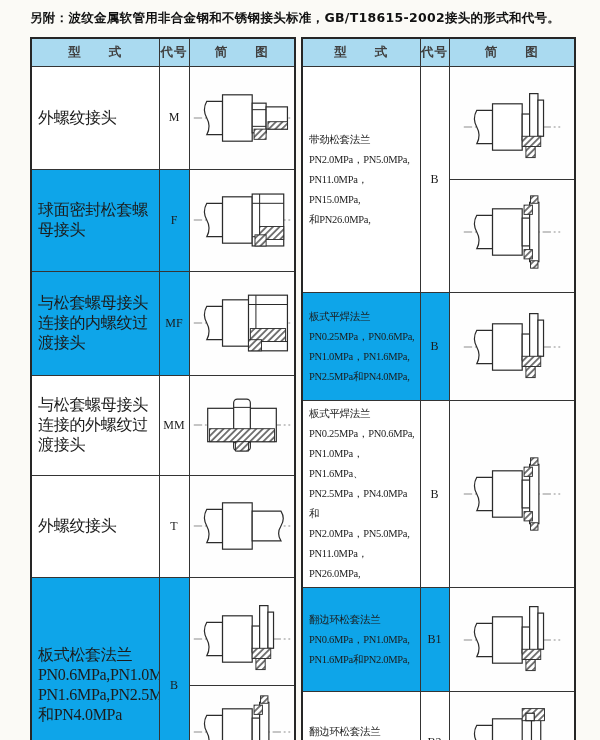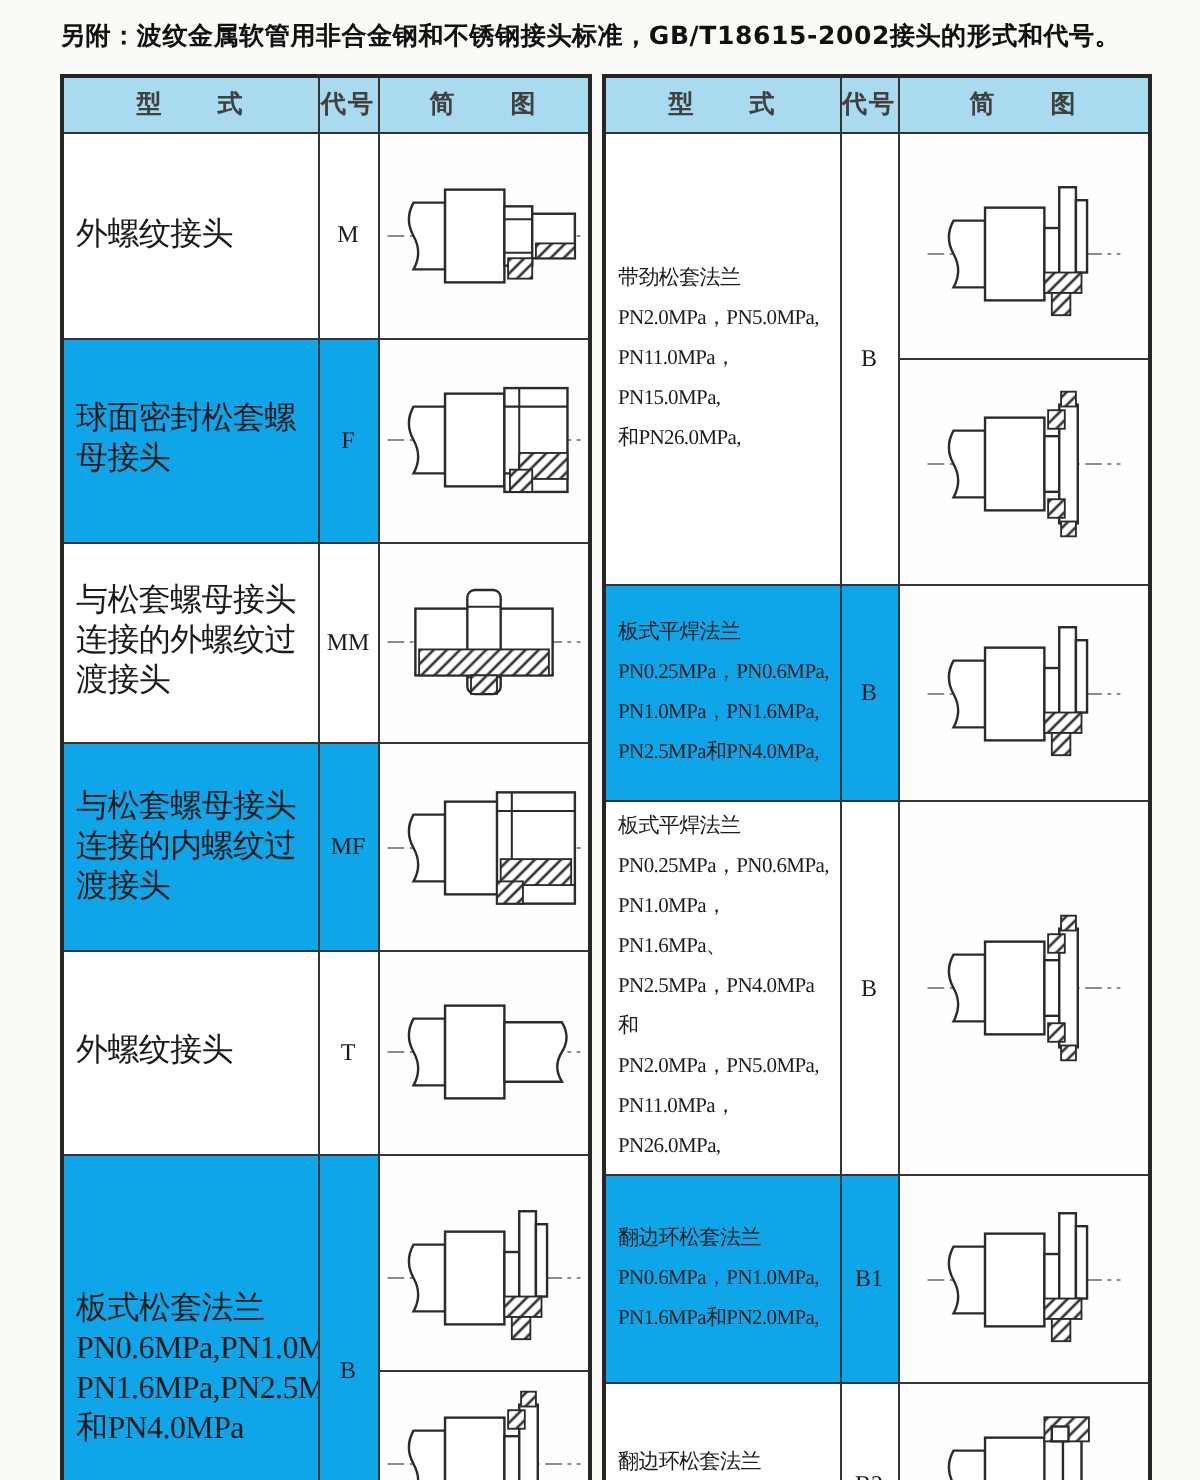--- a/index.html
+++ b/index.html
@@ -153,35 +153,35 @@
       </tr>
       <tr style="height:88px">
         <td class="type hl">球面密封松套螺母接头</td>
         <td class="code hl">F</td>
         <td class="diag">
           <svg viewBox="0 0 110 80">
               <use href="#sF"></use>
             </svg>
         </td>
       </tr>
+      <tr style="height:90px">
+        <td class="type hl">与松套螺母接头连接的内螺纹过渡接头</td>
+        <td class="code hl">MF</td>
+        <td class="diag">
+          <svg viewBox="0 0 110 80">
+              <use href="#sMF"></use>
+            </svg>
+        </td>
+      </tr>
       <tr style="height:87px">
         <td class="type">与松套螺母接头连接的外螺纹过渡接头</td>
         <td class="code">MM</td>
         <td class="diag">
           <svg viewBox="0 0 110 80">
               <use href="#sMM"></use>
-            </svg>
-        </td>
-      </tr>
-      <tr style="height:90px">
-        <td class="type hl">与松套螺母接头连接的内螺纹过渡接头</td>
-        <td class="code hl">MF</td>
-        <td class="diag">
-          <svg viewBox="0 0 110 80">
-              <use href="#sMF"></use>
             </svg>
         </td>
       </tr>
       <tr style="height:88px">
         <td class="type">外螺纹接头</td>
         <td class="code">T</td>
         <td class="diag">
           <svg viewBox="0 0 110 80">
               <use href="#sT"></use>
             </svg>

